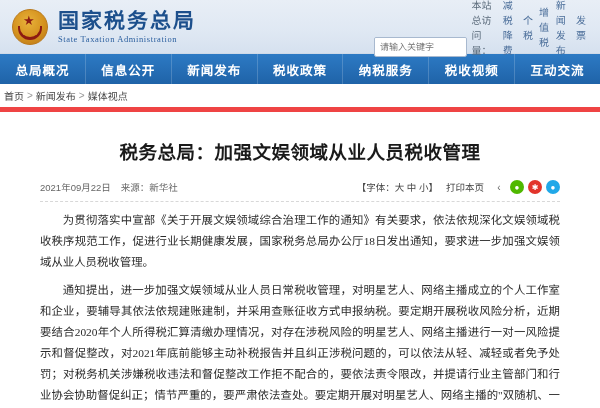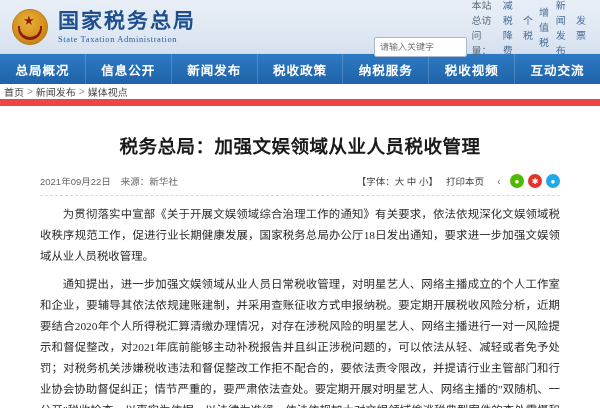--- a/index.html
+++ b/index.html
@@ -139,27 +139,27 @@
     align-items: center;
     justify-content: center;
     letter-spacing: 1px;
     cursor: pointer;
     border-right: 1px solid rgba(255,255,255,0.18);
   }
   .nav-item:last-child { border-right: 0; }
 
   
   .breadcrumb {
-    height: 22px;
+    height: 28px;
     display: flex;
     align-items: center;
     font-size: 10px;
     color: #555;
     padding: 0 4px;
-    border-bottom: 7px solid #ef4444;
+    border-bottom: 5px solid #ef4444;
     gap: 3px;
   }
   .breadcrumb .sep { color: #999; }
   .breadcrumb .crumb { color: #444; cursor: pointer; }
   .breadcrumb .crumb.current { color: #444; }
 
   
   .article {
     padding: 14px 40px 0 40px;
   }

